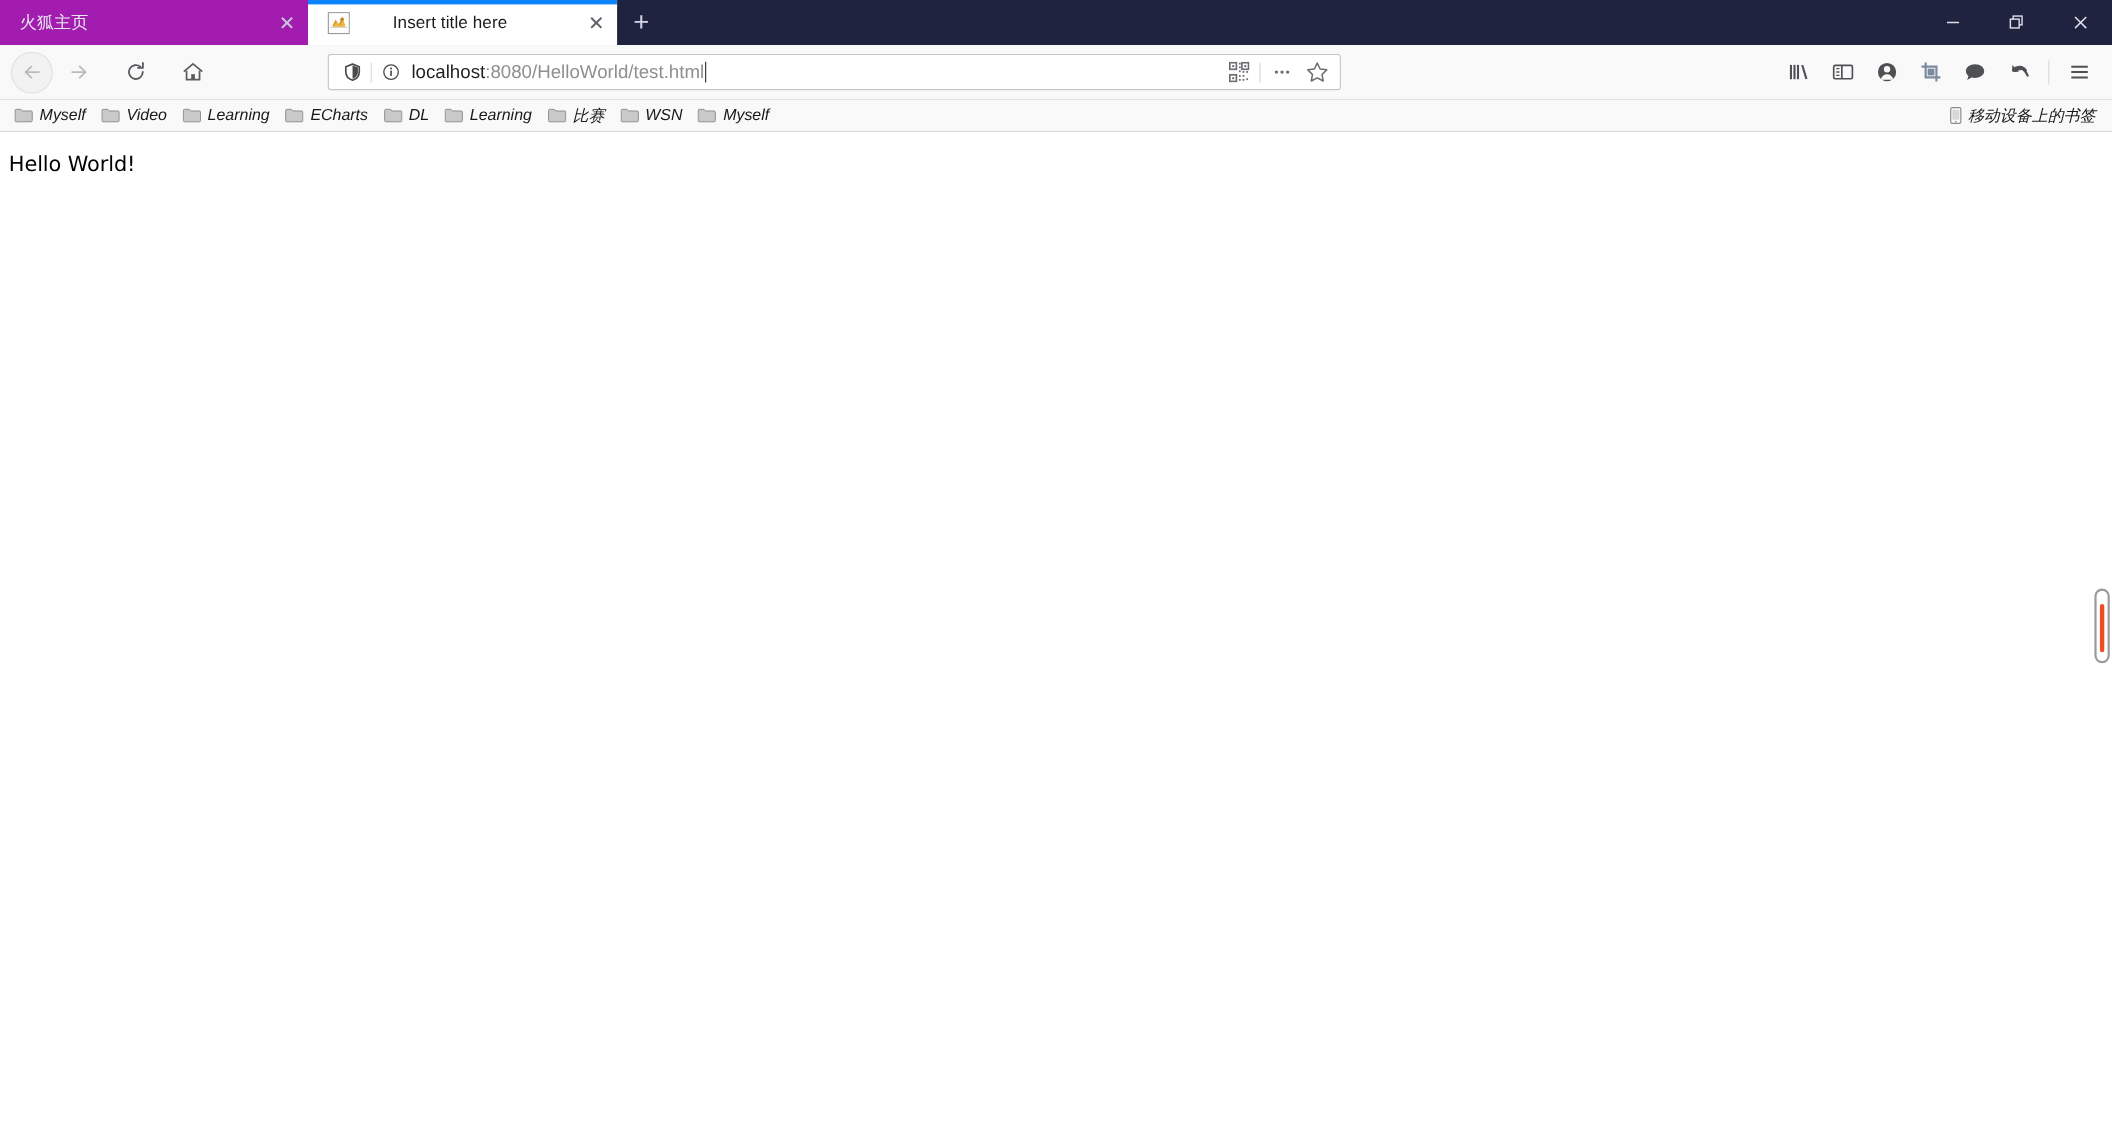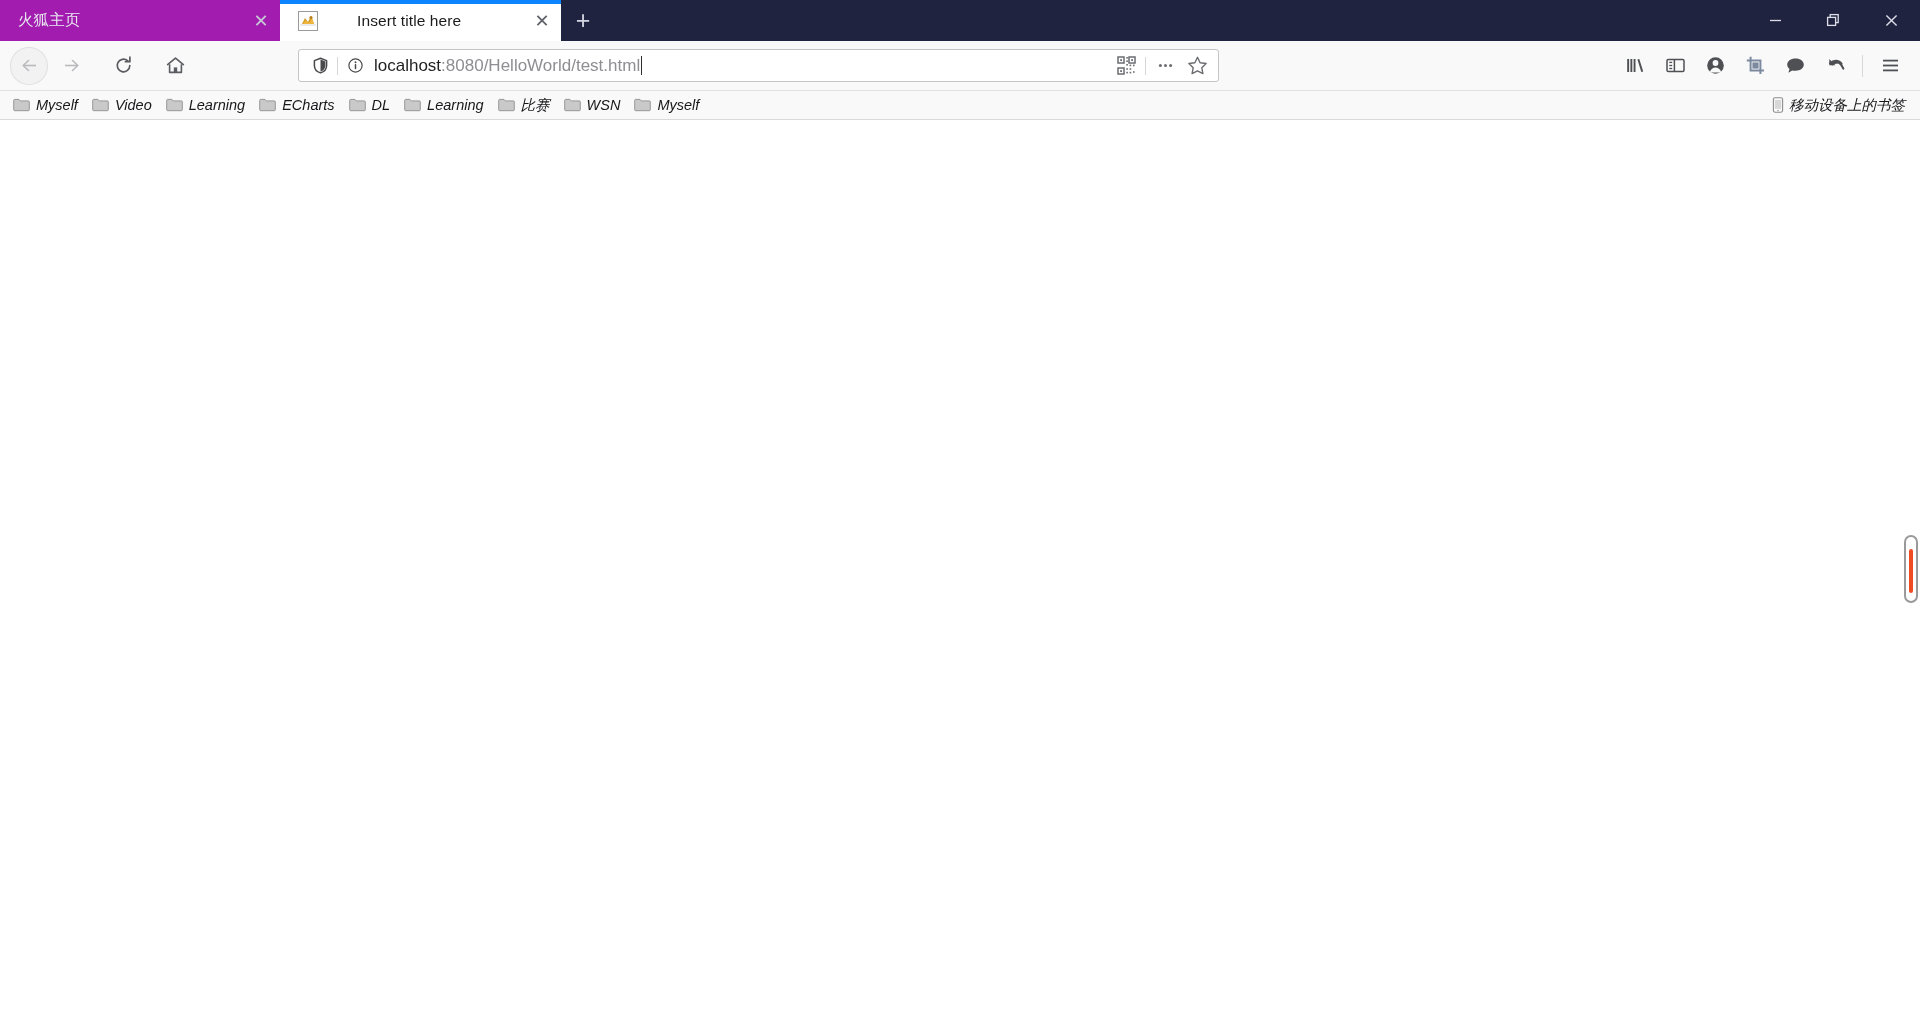--- a/index.html
+++ b/index.html
@@ -581,17 +581,18 @@
         <rect x="1.4" y="0.8" width="9.2" height="14.4" rx="1.6" fill="#fdfdfd" stroke="#8c8c8c" stroke-width="1.1"></rect>
         <rect x="2.8" y="2.8" width="6.4" height="9" fill="#d8d8d8"></rect>
         <circle cx="6" cy="13.5" r="0.8" fill="#9a9a9a"></circle>
       </svg>
     </span>
     <span>移动设备上的书签</span>
   </div>
 </div>
 
 <div class="content">
+  <div class="page-heading">Hello World!</div>
 
   <div class="scroll-indicator">
     <div class="fill"></div>
   </div>
 </div>
 
 </body></html>

